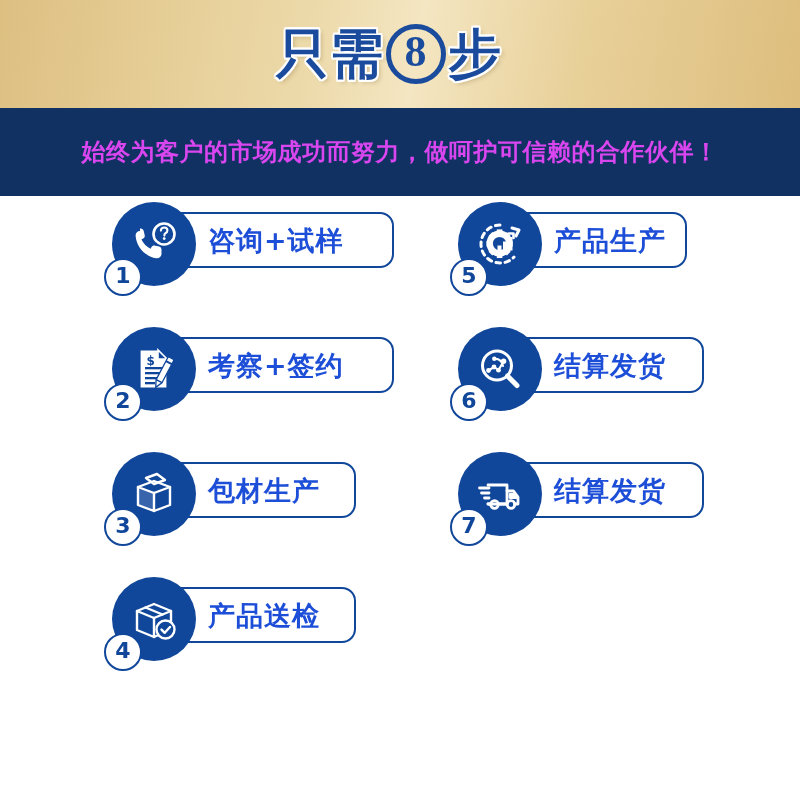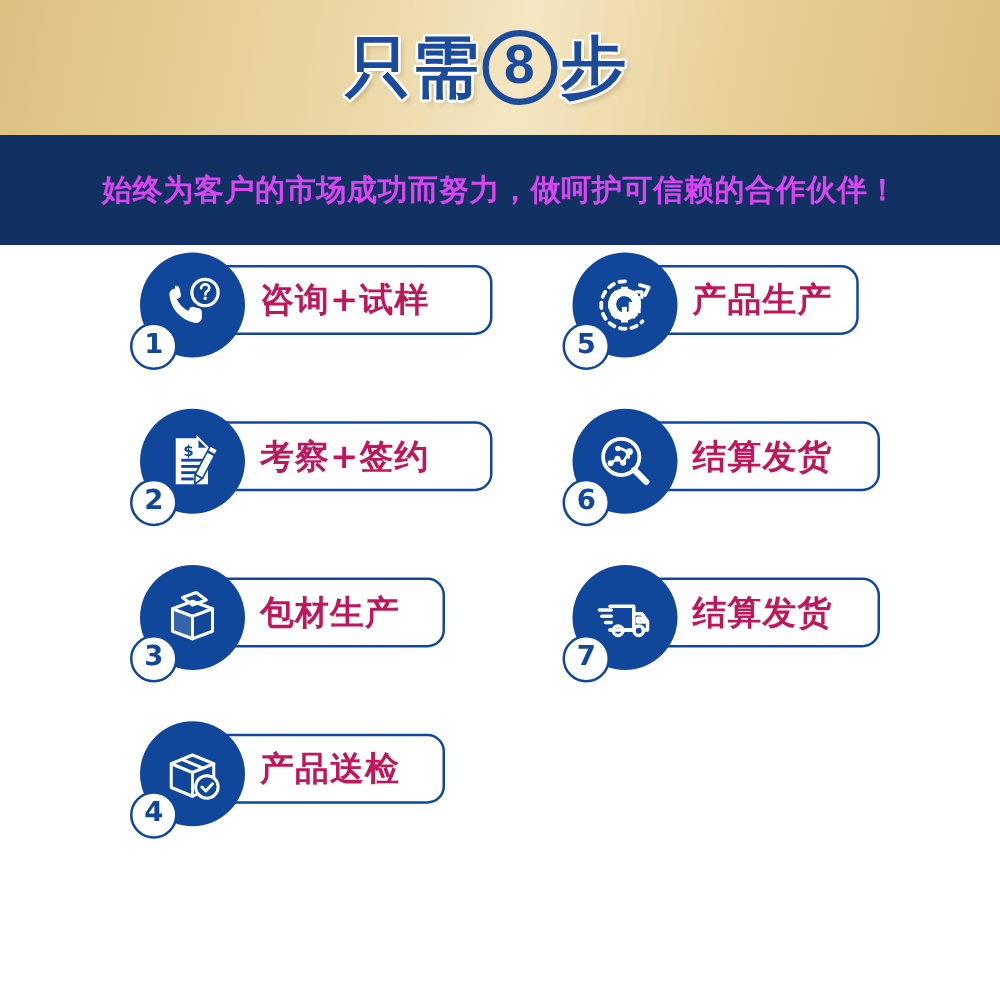--- a/index.html
+++ b/index.html
@@ -13,21 +13,21 @@
   .gold-band{
     position:absolute;left:0;top:0;width:800px;height:108px;
     background:linear-gradient(100deg,#ddbf82 0%,#e3c98f 14%,#ecd9a9 38%,#f4e6c2 52%,#e8d099 72%,#ddbe7e 100%);
     overflow:hidden;
   }
   .title-row{
     position:absolute;left:0;top:0;width:800px;height:108px;
     display:flex;align-items:center;justify-content:center;
   }
   .big-title{
-    font-family:Liberation Sans, sans-serif;
+    font-family:Liberation Serif, serif;
     font-size:53px;font-weight:bold;color:#1b4b9d;
     letter-spacing:1px;white-space:nowrap;line-height:1;
     text-shadow:
        2px 0 0 #fff, -2px 0 0 #fff, 0 2px 0 #fff, 0 -2px 0 #fff,
        1.6px 1.6px 0 #fff, -1.6px 1.6px 0 #fff, 1.6px -1.6px 0 #fff, -1.6px -1.6px 0 #fff,
        3px 3px 4px rgba(120,95,40,.30);
     display:flex;align-items:center;
   }
   .t-seg{display:inline-block;}
   .circ8{
@@ -81,21 +81,21 @@
     position:absolute;left:62px;top:16px;height:56px;
     box-sizing:border-box;
     border:2.5px solid #11479b;border-radius:14px;
     background:#ffffff;
     z-index:2;
     display:flex;align-items:center;
     padding:0 16px 0 40px;
   }
   .labeltext{
     font-family:"DejaVu Sans","Liberation Sans",sans-serif;
-    font-size:27px;font-weight:bold;color:#be185d;
+    font-size:27px;font-weight:bold;color:#1d4ed8;
     letter-spacing:1px;white-space:nowrap;line-height:1;
   }
   .lbl-w1{width:228px;}
   .lbl-w2{width:228px;}
 </style>
 </head>
 <body>
 
 <div class="page">
 

